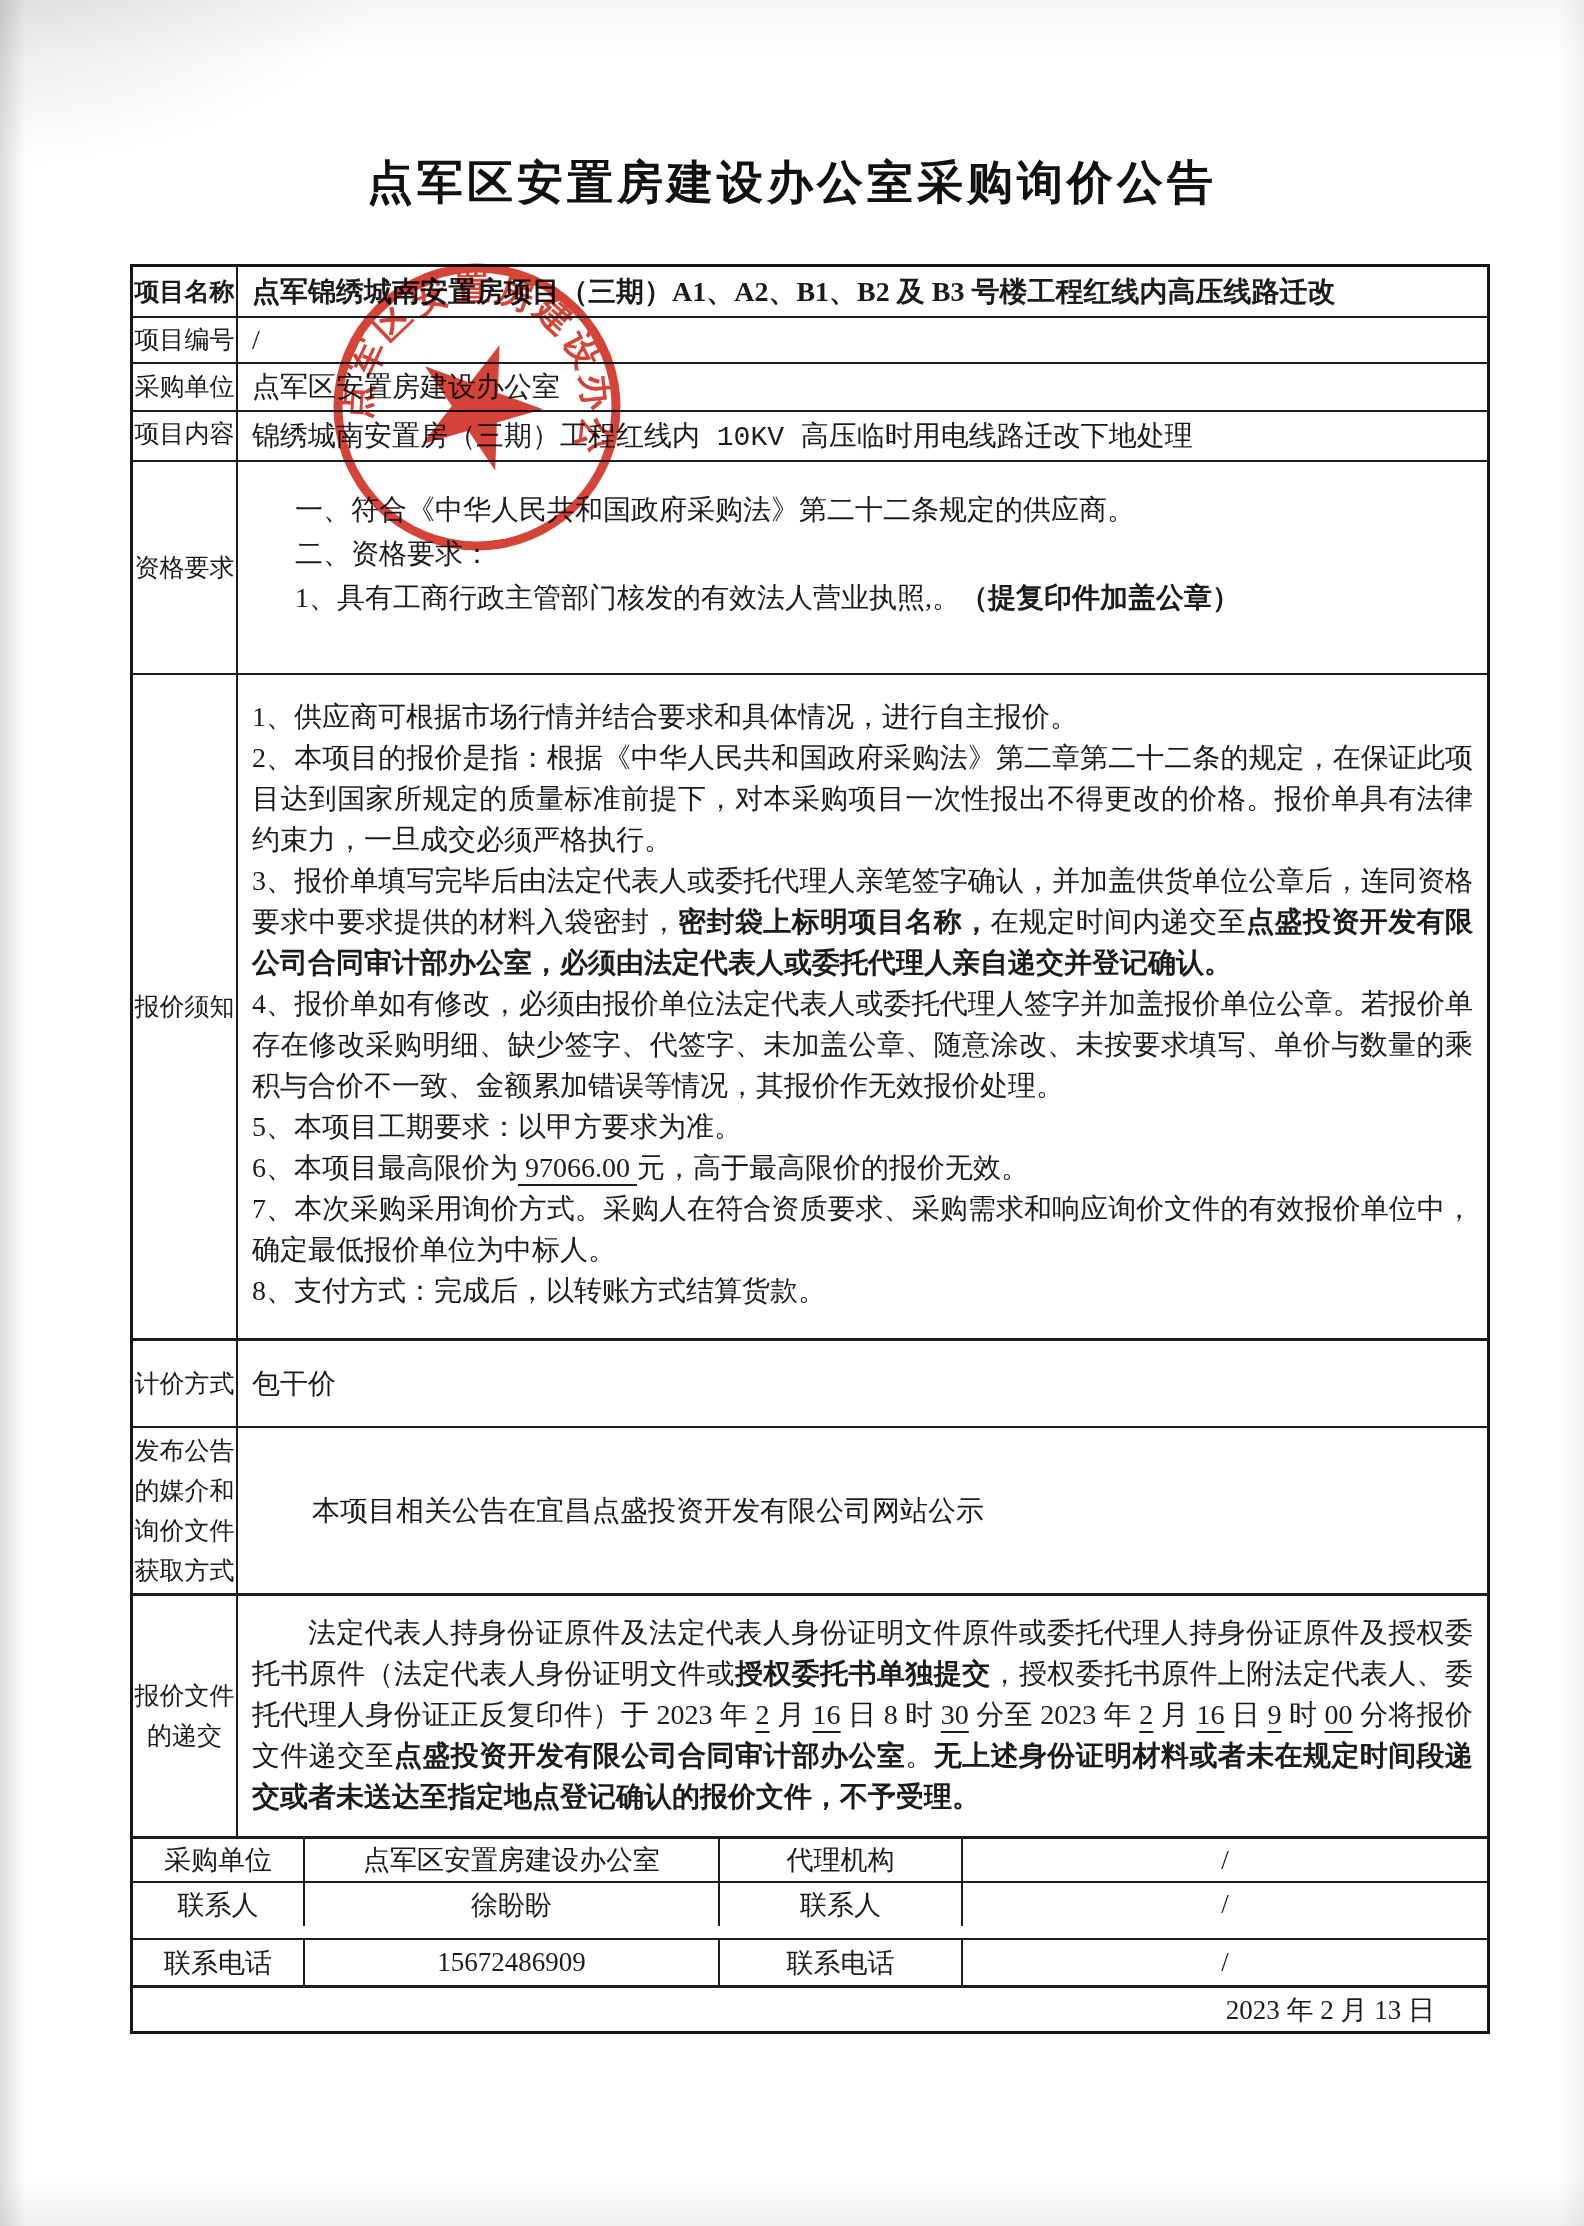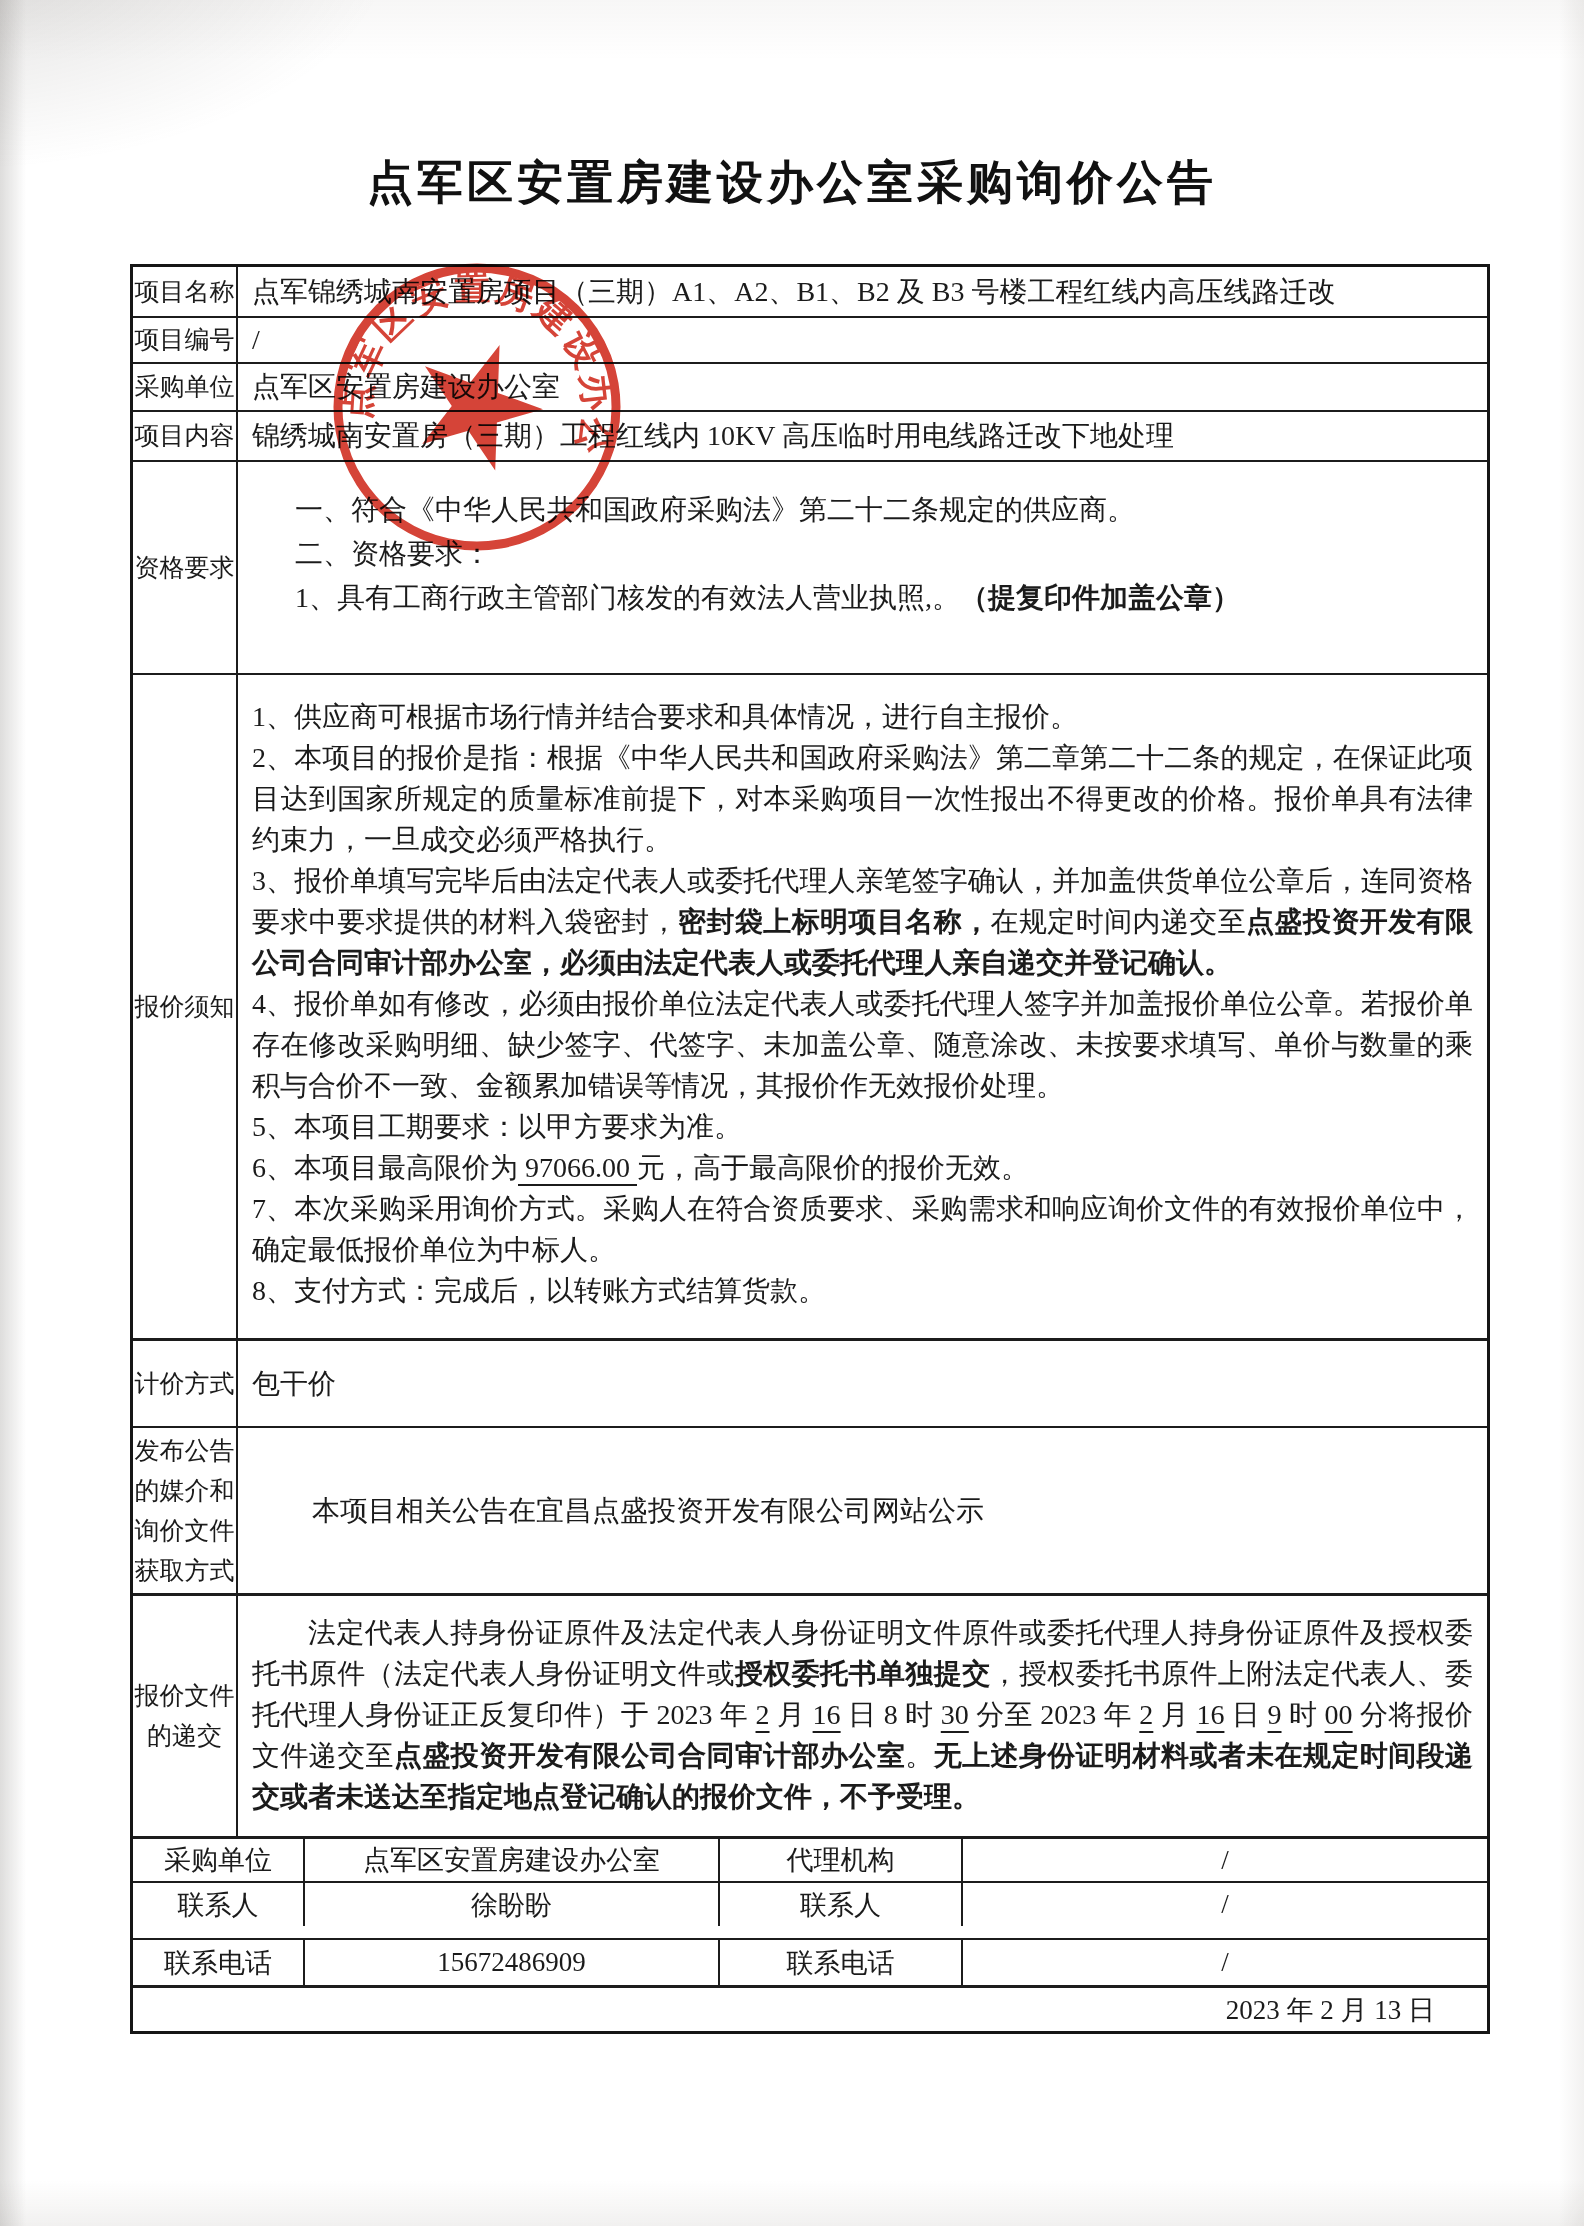--- a/index.html
+++ b/index.html
@@ -27,35 +27,35 @@
     font-weight: 700;
     font-size: 46px;
     letter-spacing: 4px;
     color: #111;
   }
   .doc-table {
     position: absolute; left: 130px; top: 264px; width: 1360px;
     border: 3px solid #161616;
   }
   .row { display: flex; border-top: 2px solid #1c1c1c; overflow: hidden; }
-  .row:first-child { border-top: none; }
+  .row:first-child { border-top: none; font-weight: bold; }
   .row.bt3 { border-top-width: 3px; }
   .lab {
     flex: 0 0 105px;
     display: flex; align-items: center; justify-content: center;
     text-align: center;
     font-size: 25px; line-height: 40px;
     border-right: 2px solid #1c1c1c;
     white-space: pre-line;
   }
   .val {
     flex: 1; display: flex; align-items: center;
     padding: 0 14px 0 14px; font-size: 28px; overflow: hidden;
   }
-  .rh1 { height: 49px; } .rh2 { height: 46px; } .rh3 { height: 48px; } .rh4 { height: 50px; }
+  .rh1 { height: 49px; } .rh2 { height: 46px; } .rh3 { height: 48px; } .rh4 { height: 50px; font-family: Liberation Mono, monospace; }
   .rq  { height: 213px; } .rn { height: 665px; } .rp { height: 88px; }
   .rm  { height: 167px; } .rs { height: 243px; }
   .rc1 { height: 45px; } .rc2 { height: 45px; } .rc3 { height: 47px; margin-top: 12px; } .rd { height: 46px; }
   .qual {
     flex: 1; padding: 26px 16px 0 14px;
     font-size: 28px; line-height: 44px; overflow: hidden; margin-left: 43px;
   }
   .notice {
     flex: 1; padding: 5px 14px 1px 14px;
     font-size: 28px; line-height: 41px;

